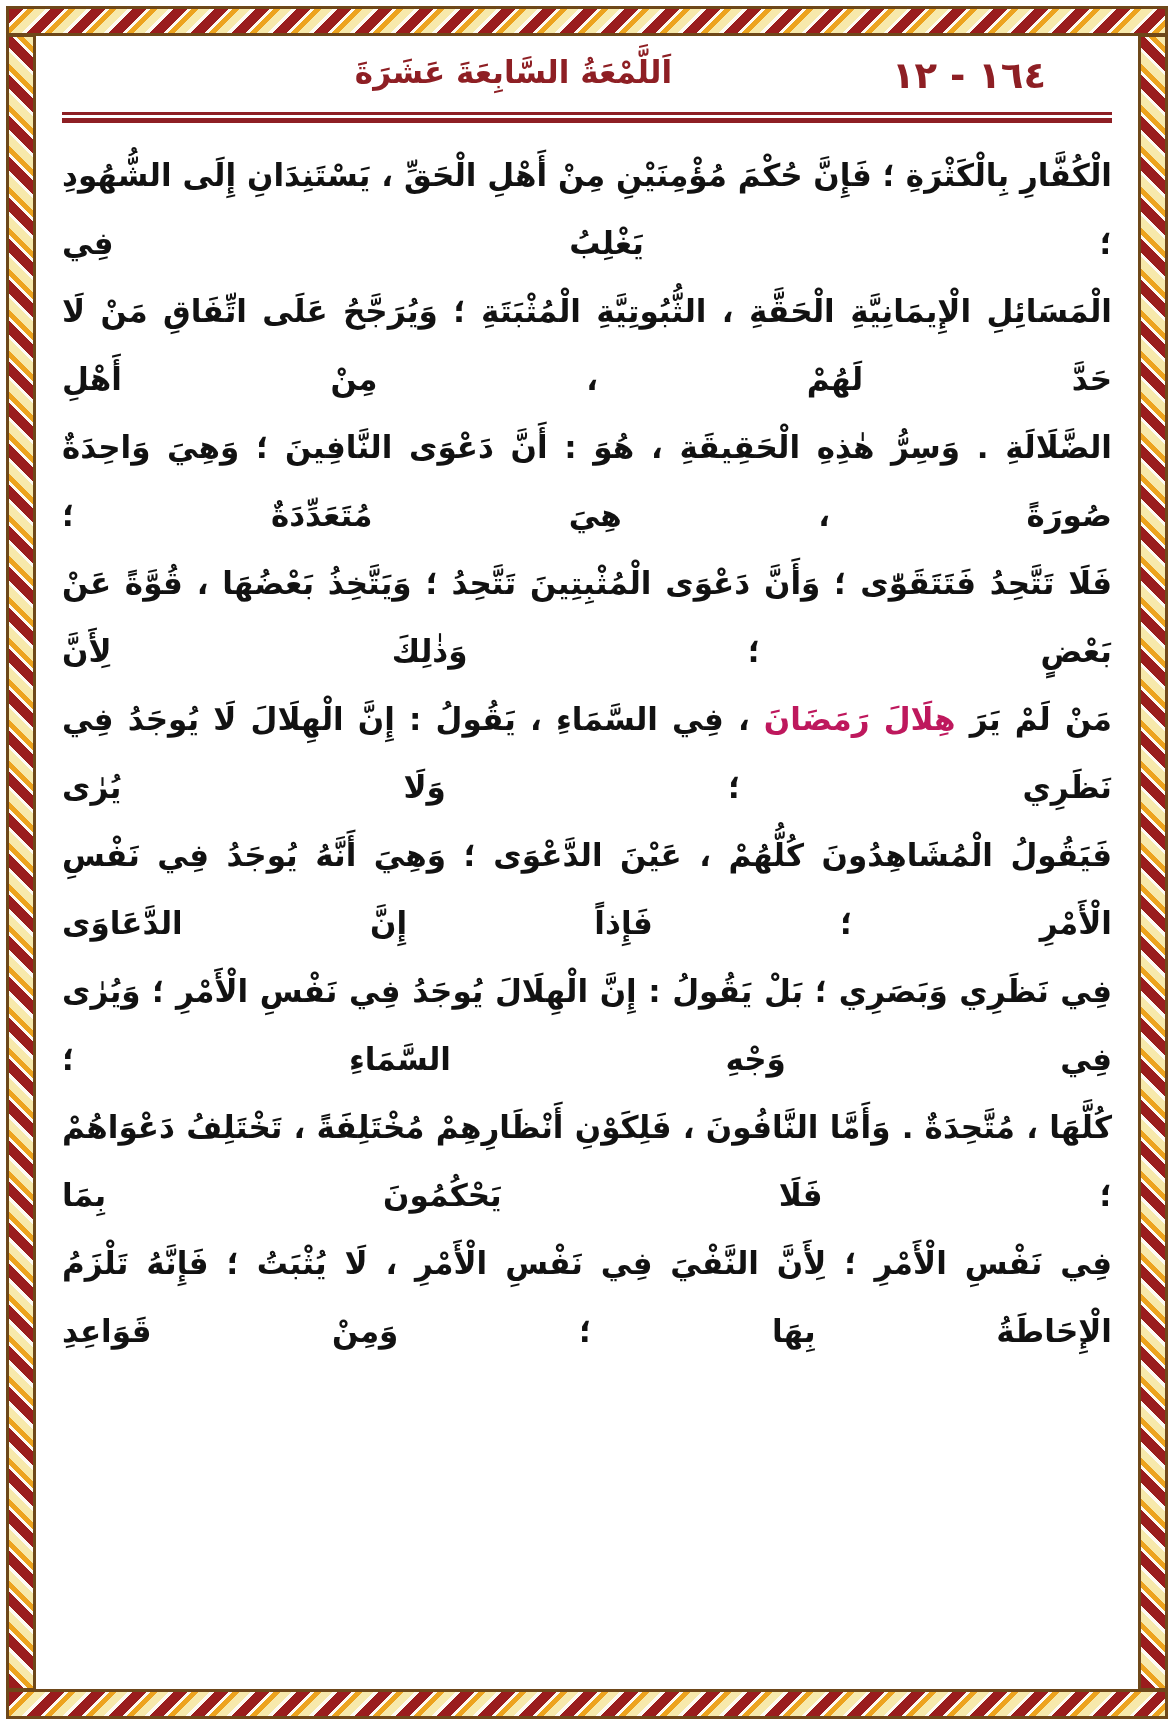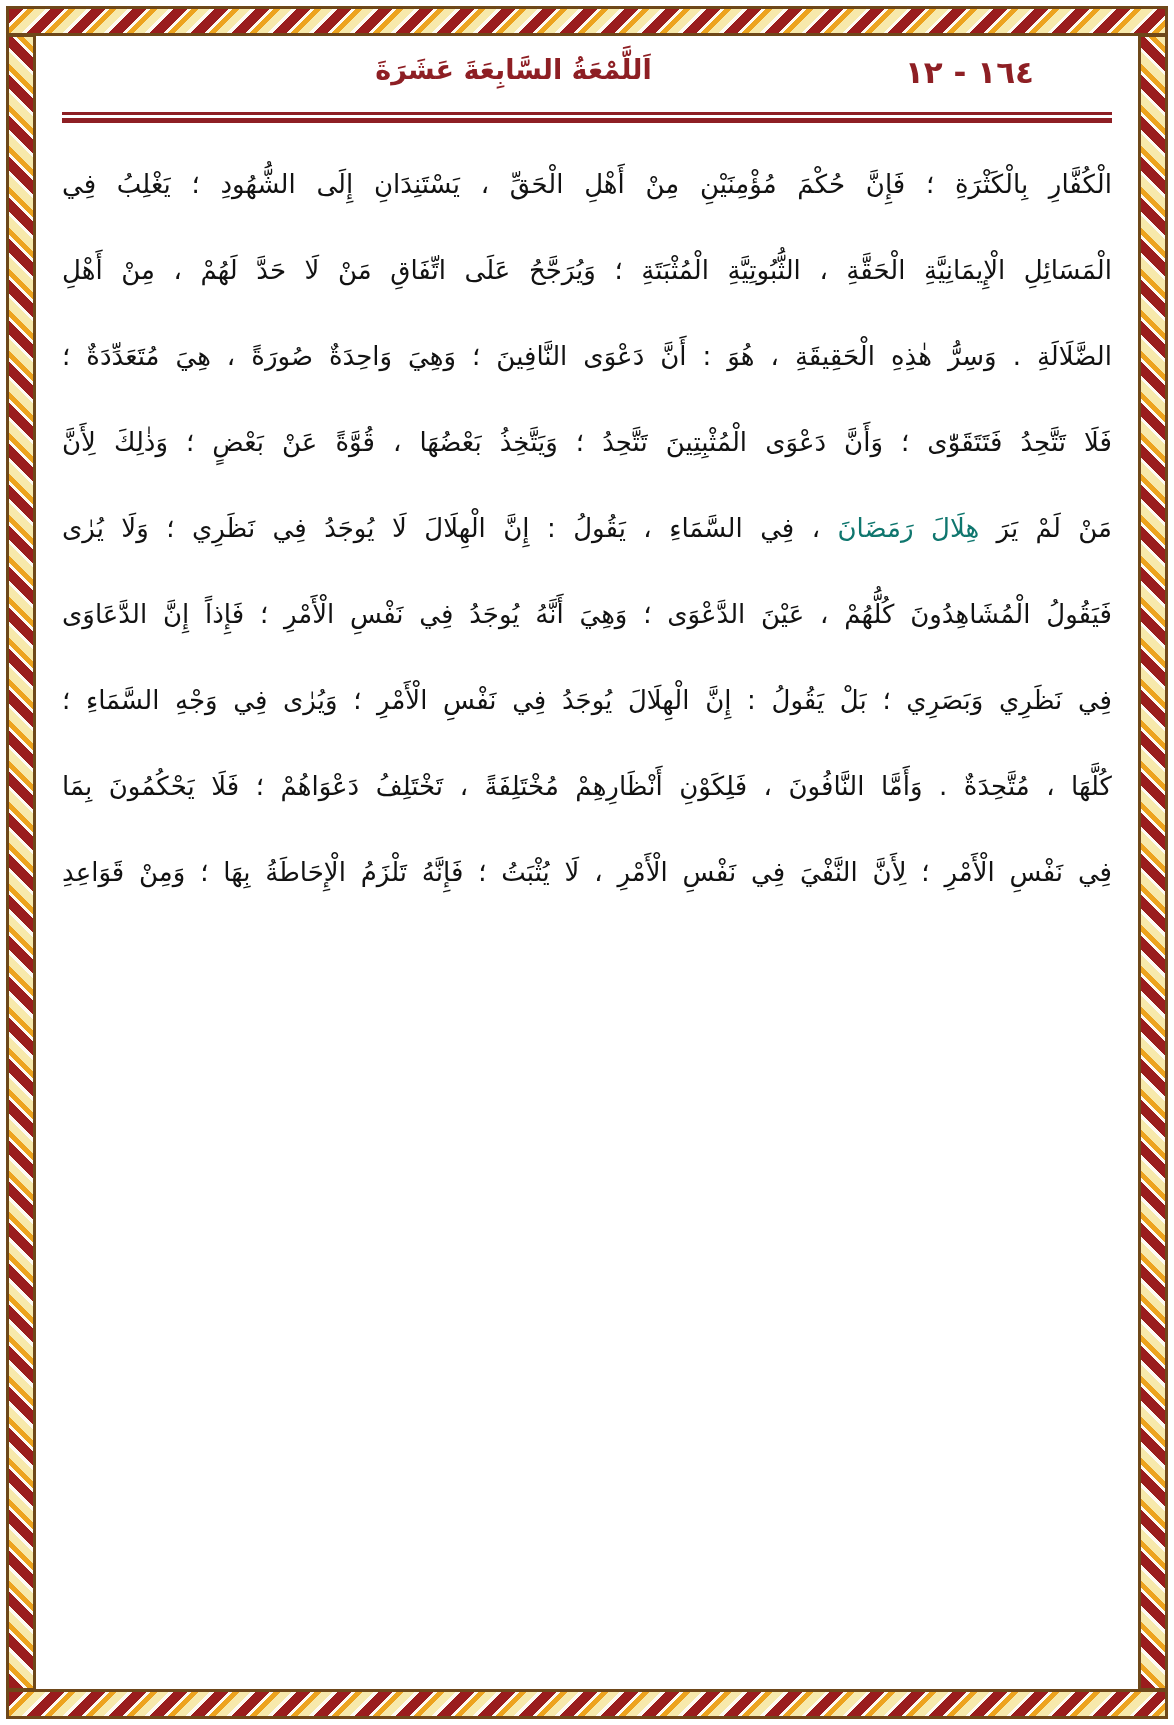--- a/index.html
+++ b/index.html
@@ -20,40 +20,40 @@
     background:repeating-linear-gradient(45deg,#9a1d1d 0 10px,#fdfaf2 10px 13px,#eda31e 13px 18px,#f7e9ab 18px 26px,#fdfaf2 26px 29px);
   }
   .b-left{left:6px;}
   .b-right{right:6px;}
 
   
   .content{position:absolute;top:34px;left:36px;right:36px;bottom:34px;padding:0 26px;direction:rtl;}
 
   .header{position:relative;height:52px;margin-top:20px;}
   .page-number{
-    position:absolute;right:78px;top:0;font-size:31px;font-weight:bold;color:#8e1f24;direction:rtl;margin-left:24px;
+    position:absolute;right:66px;top:0;font-size:37px;font-weight:bold;color:#8e1f24;direction:rtl;margin-left:24px;
   }
   .page-title{
     position:absolute;left:43%;transform:translateX(-50%);top:0;
-    font-size:27px;font-weight:bold;color:#8e1f24;white-space:nowrap;
+    font-size:31px;font-weight:bold;color:#8e1f24;white-space:nowrap;
   }
   .double-rule{
     margin-top:6px;height:3px;
     border-top:3px solid #8e1f24;border-bottom:5px solid #8e1f24;
   }
 
   .body-text{margin-top:18px;}
   .line{
     direction:rtl;
-    font-size:26px;font-weight:normal;line-height:86px;
+    font-size:31px;font-weight:bold;line-height:68px;
     text-align:justify;text-align-last:justify;-moz-text-align-last:justify;
     text-justify:inter-word;
     white-space:normal;
   }
-  .line .red{color:#0f766e;}
+  .line .red{color:#be185d;}
 </style>
 </head>
 <body>
 
 <div class="page">
 
   <div class="b-strip b-top"></div>
   <div class="b-strip b-bottom"></div>
   <div class="b-strip b-left"></div>
   <div class="b-strip b-right"></div>

